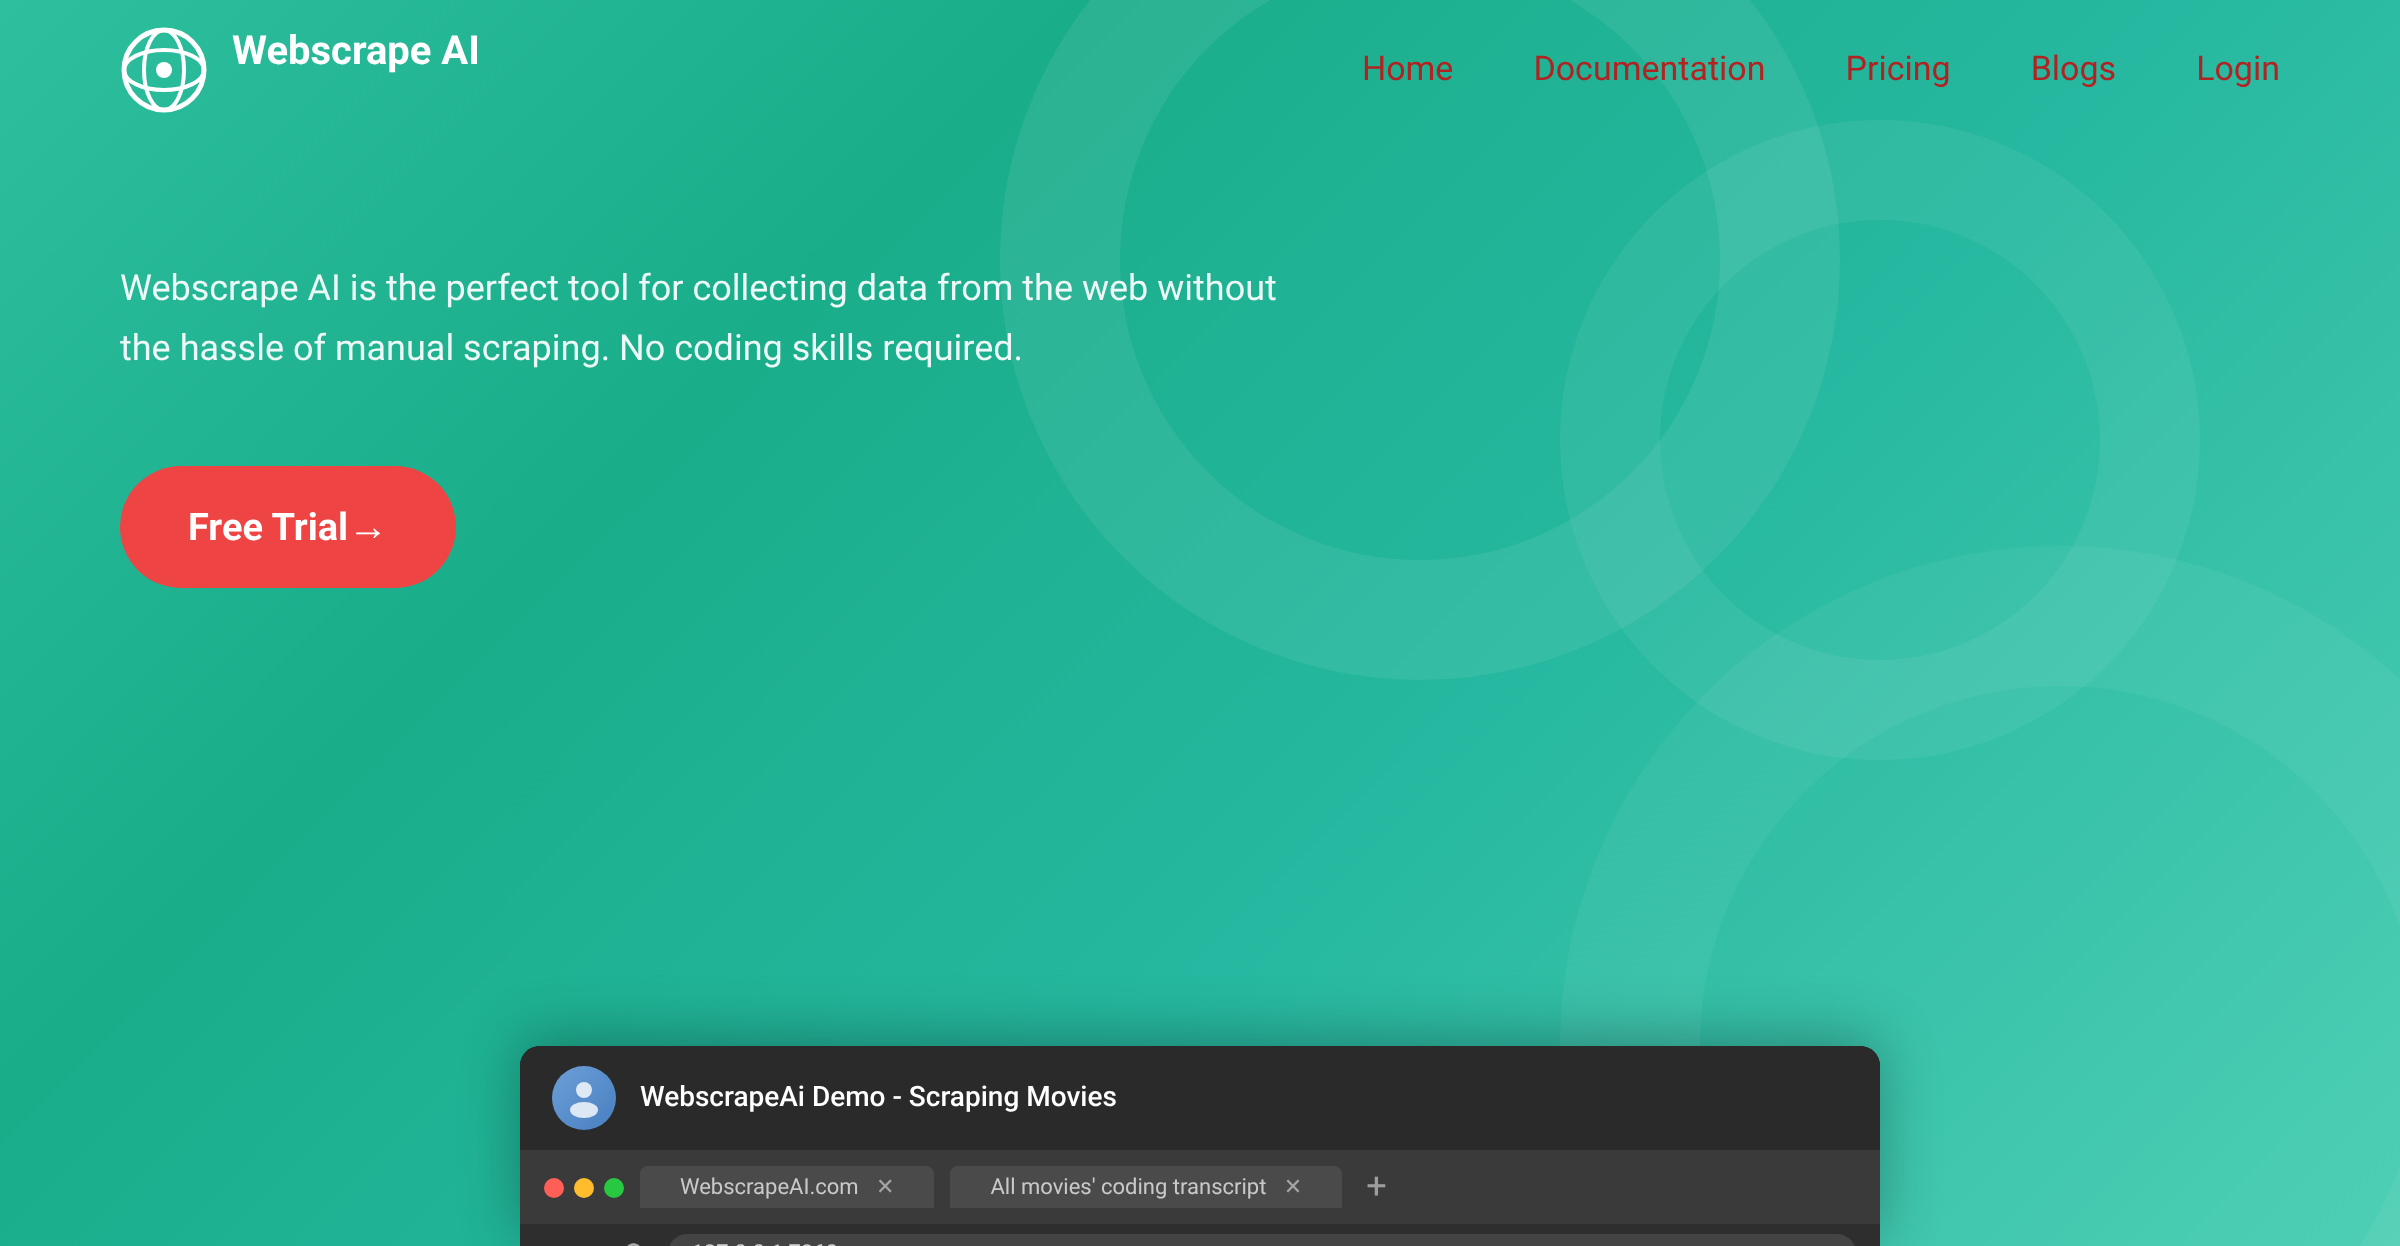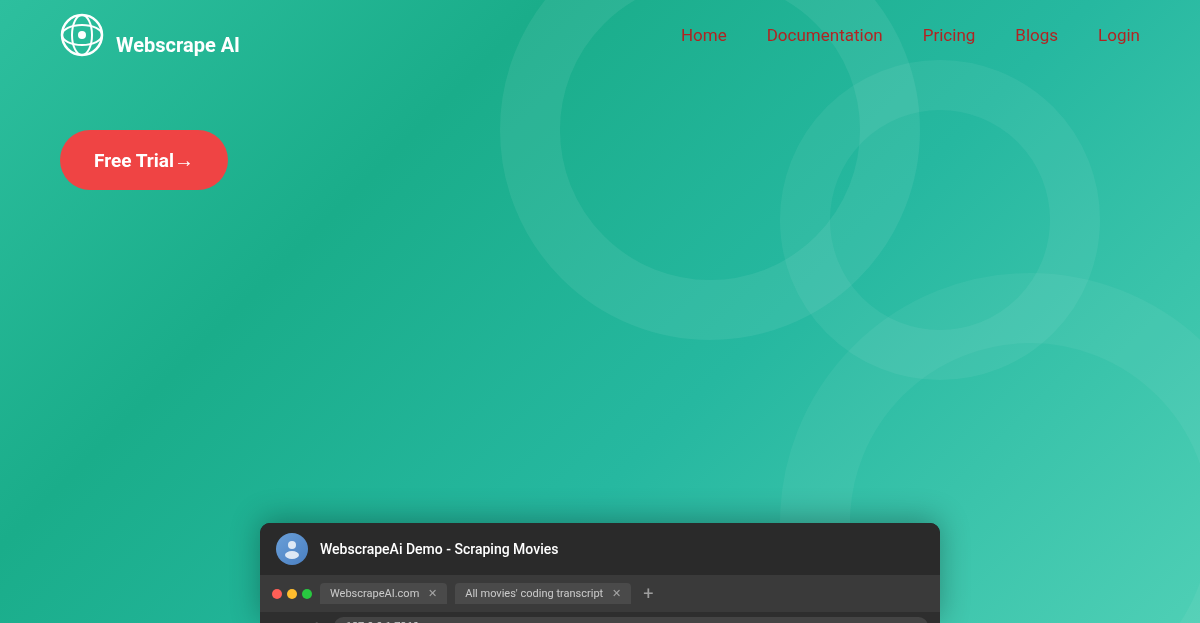--- a/index.html
+++ b/index.html
@@ -61,21 +61,21 @@
       position: relative;
       z-index: 10;
       display: flex;
       align-items: center;
       padding: 0 60px;
       height: 70px;
     }
 
     .nav-logo {
       display: flex;
-      align-items: flex-end;
+      align-items: flex-start;
       gap: 12px;
       text-decoration: none;
     }
 
     .logo-icon {
       width: 44px;
       height: 44px;
     }
 
     .nav-brand {
@@ -205,21 +205,21 @@
       border-radius: 50%;
     }
 
     .dot-red { background: #ff5f57; }
     .dot-yellow { background: #ffbd2e; }
     .dot-green { background: #28c840; }
 
     .browser-tab {
       background: #4a4a4a;
       border-radius: 4px 4px 0 0;
-      padding: 4px 10px;
+      padding: 4px 20px;
       color: rgba(255,255,255,0.7);
       font-size: 11px;
     }
 
     .tab-close {
       color: rgba(255,255,255,0.5);
       margin-left: 6px;
     }
 
     .browser-nav-icons {
@@ -270,20 +270,21 @@
   <div class="nav-links">
     <a class="nav-link" href="#">Home</a>
     <a class="nav-link" href="#">Documentation</a>
     <a class="nav-link" href="#">Pricing</a>
     <a class="nav-link" href="#">Blogs</a>
     <a class="nav-link" href="#">Login</a>
   </div>
 </nav>
 
 <div class="hero-content">
+  <p class="hero-subtitle">Webscrape AI is the perfect tool for collecting data from the web without the hassle of manual scraping. No coding skills required.</p>
   <a class="btn-free-trial" href="#">
     <span>Free Trial</span>
     <span class="arrow-icon">→</span>
   </a>
 </div>
 
 <div class="video-preview">
   <div class="video-titlebar">
     <div class="video-avatar">
       <svg width="24" height="24" viewBox="0 0 24 24" fill="none">

